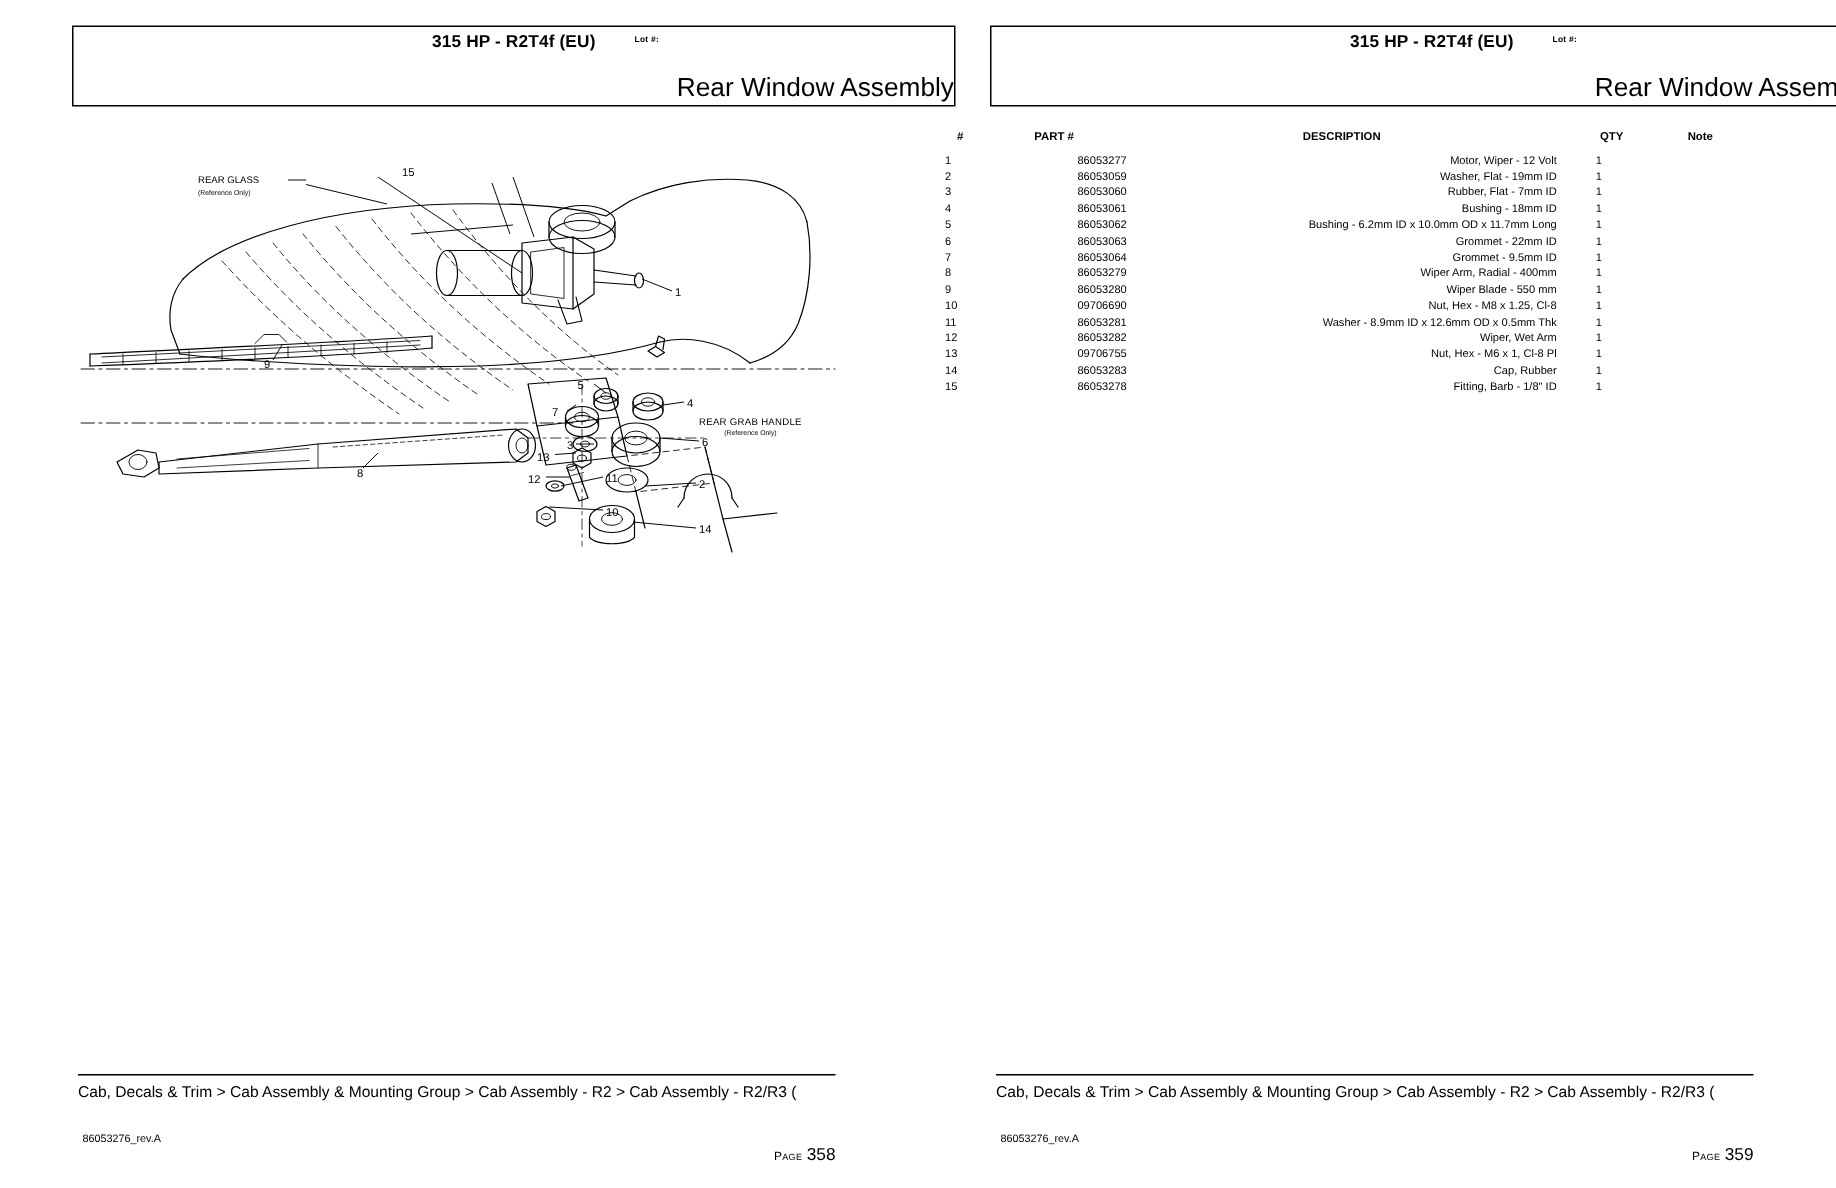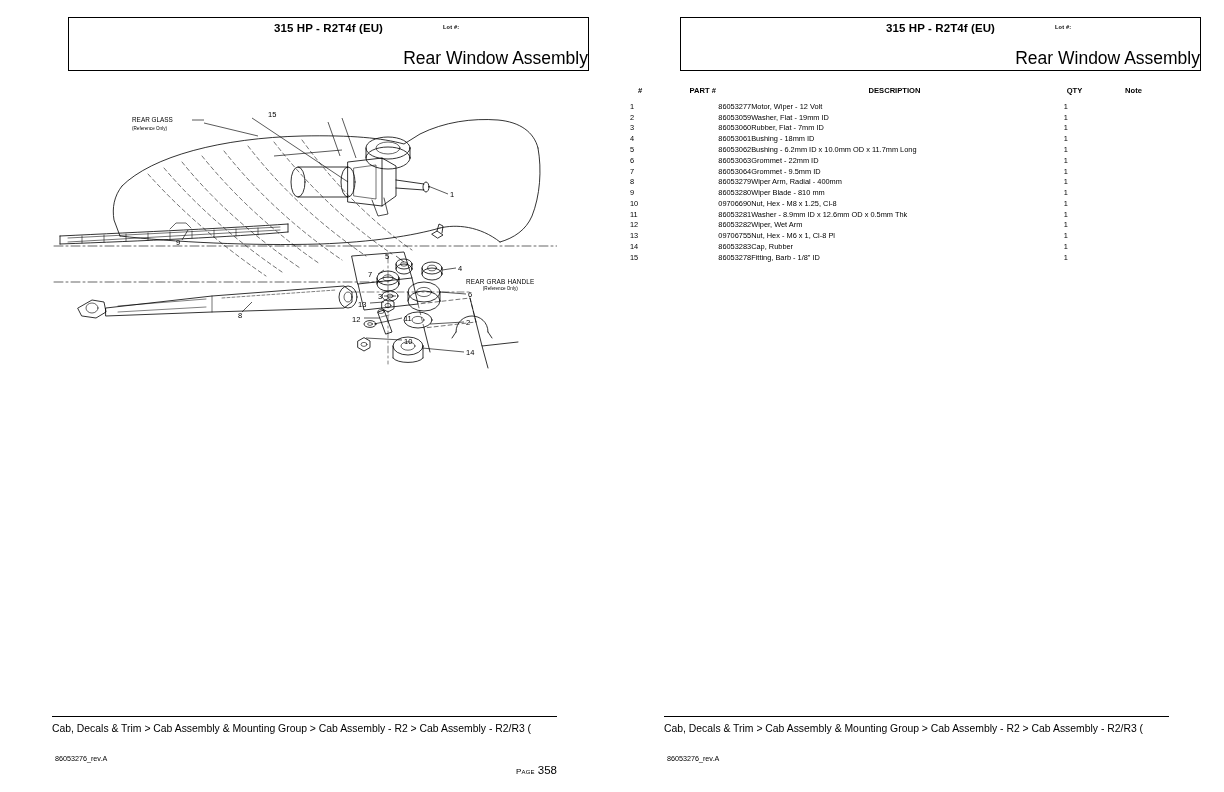--- a/index.html
+++ b/index.html
@@ -22,23 +22,23 @@
     top: 0;
     width: 612px;
     height: 792px;
   }
   .page-left  { left: 0; }
   .page-right { left: 612px; }
 
   
   .hdr-box {
     position: absolute;
-    left: 68px;
+    left: 48px;
     top: 17px;
-    width: 521px;
+    width: 589px;
     height: 54px;
     border: 1.6px solid #000;
     box-sizing: border-box;
   }
   .hdr-model {
     position: absolute;
     left: 0;
     right: 0;
     top: 4px;
     text-align: center;
@@ -80,21 +80,21 @@
     text-align: center;
     white-space: nowrap;
   }
   .parts-table td {
     padding: 0.9px 0;
     vertical-align: top;
     white-space: nowrap;
   }
   .col-num   { width: 26px;  text-align: left;   padding-left: 4px !important; }
   .col-part  { width: 104px; text-align: right; }
-  .col-desc  { width: 300px; text-align: left; }
+  .col-desc  { width: 300px; text-align: right; }
   .col-qty   { width: 52px;  text-align: left;   padding-left: 26px !important; }
   .col-note  { width: 48px;  text-align: left; }
 
   th.col-num  { text-align: center; padding-left: 0 !important; }
   th.col-part { text-align: center; }
   th.col-desc { text-align: center; }
   th.col-qty  { text-align: center; padding-left: 0 !important; }
   th.col-note { text-align: center; }
 
   
@@ -442,21 +442,21 @@
         <tr>
           <td class="col-num">8</td>
           <td class="col-part">86053279</td>
           <td class="col-desc">Wiper Arm, Radial - 400mm</td>
           <td class="col-qty">1</td>
           <td class="col-note"></td>
         </tr>
         <tr>
           <td class="col-num">9</td>
           <td class="col-part">86053280</td>
-          <td class="col-desc">Wiper Blade - 810 mm</td>
+          <td class="col-desc">Wiper Blade - 550 mm</td>
           <td class="col-qty">1</td>
           <td class="col-note"></td>
         </tr>
         <tr>
           <td class="col-num">10</td>
           <td class="col-part">09706690</td>
           <td class="col-desc">Nut, Hex - M8 x 1.25, Cl-8</td>
           <td class="col-qty">1</td>
           <td class="col-note"></td>
         </tr>
@@ -494,13 +494,16 @@
           <td class="col-desc">Fitting, Barb - 1/8" ID</td>
           <td class="col-qty">1</td>
           <td class="col-note"></td>
         </tr>
       </tbody>
   </table>
 
   <div class="footer-rule"></div>
   <div class="breadcrumb">Cab, Decals &amp; Trim &gt; Cab Assembly &amp; Mounting Group &gt; Cab Assembly - R2 &gt; Cab Assembly - R2/R3 (</div>
   <div class="doc-id">86053276_rev.A</div>
+  <div class="page-no">
+    <span class="pg-word">Page</span><span class="pg-num">359</span>
+  </div>
 </div>
 
 </body></html>

